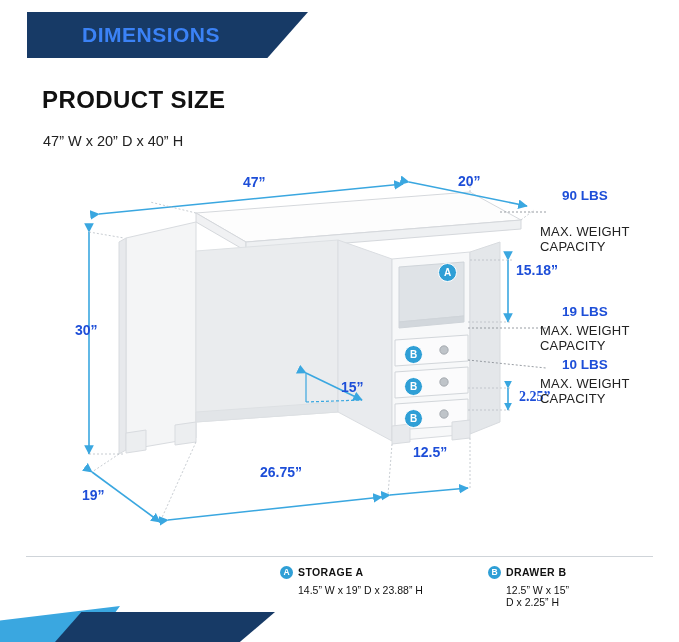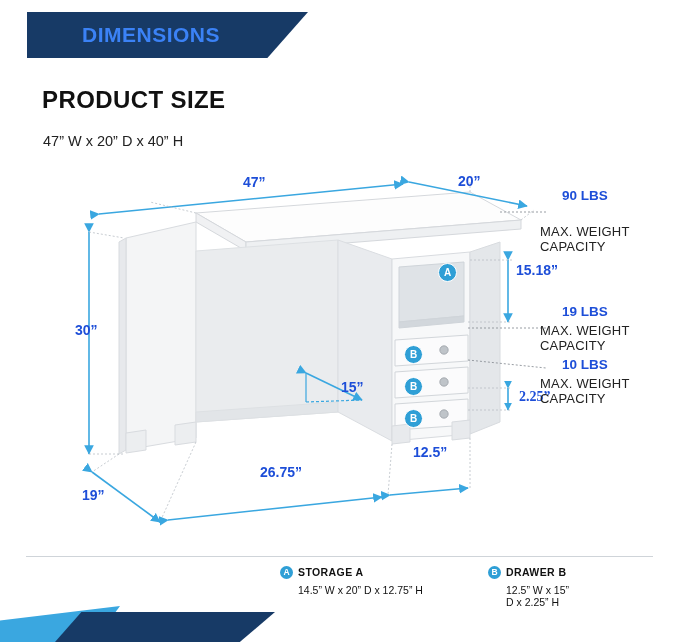--- a/index.html
+++ b/index.html
@@ -201,21 +201,21 @@
   <div class="lbl small" style="left:540px;top:323px;">MAX. WEIGHT CAPACITY</div>
 
   <div class="lbl" style="left:562px;top:357px;">10 LBS</div>
   <div class="lbl small" style="left:540px;top:376px;">MAX. WEIGHT CAPACITY</div>
 
   <div class="divider"></div>
   <div class="footer">
     <div class="fitem" style="left:270px;top:4px;">
       <span class="badge">A</span><span class="ftitle">STORAGE A</span>
     </div>
-    <div class="fitem fdesc" style="left:288px;top:22px;">14.5” W x 20” D x 12.75” H</div>
+    <div class="fitem fdesc" style="left:288px;top:22px;">14.5” W x 19” D x 23.88” H</div>
 
     <div class="fitem" style="left:478px;top:4px;">
       <span class="badge">B</span><span class="ftitle">DRAWER B</span>
     </div>
     <div class="fitem fdesc" style="left:496px;top:22px;">12.5” W x 15” D x 2.25” H</div>
   </div>
 
   <div class="botbar1"></div>
   <div class="botbar2"></div>
 </div>

